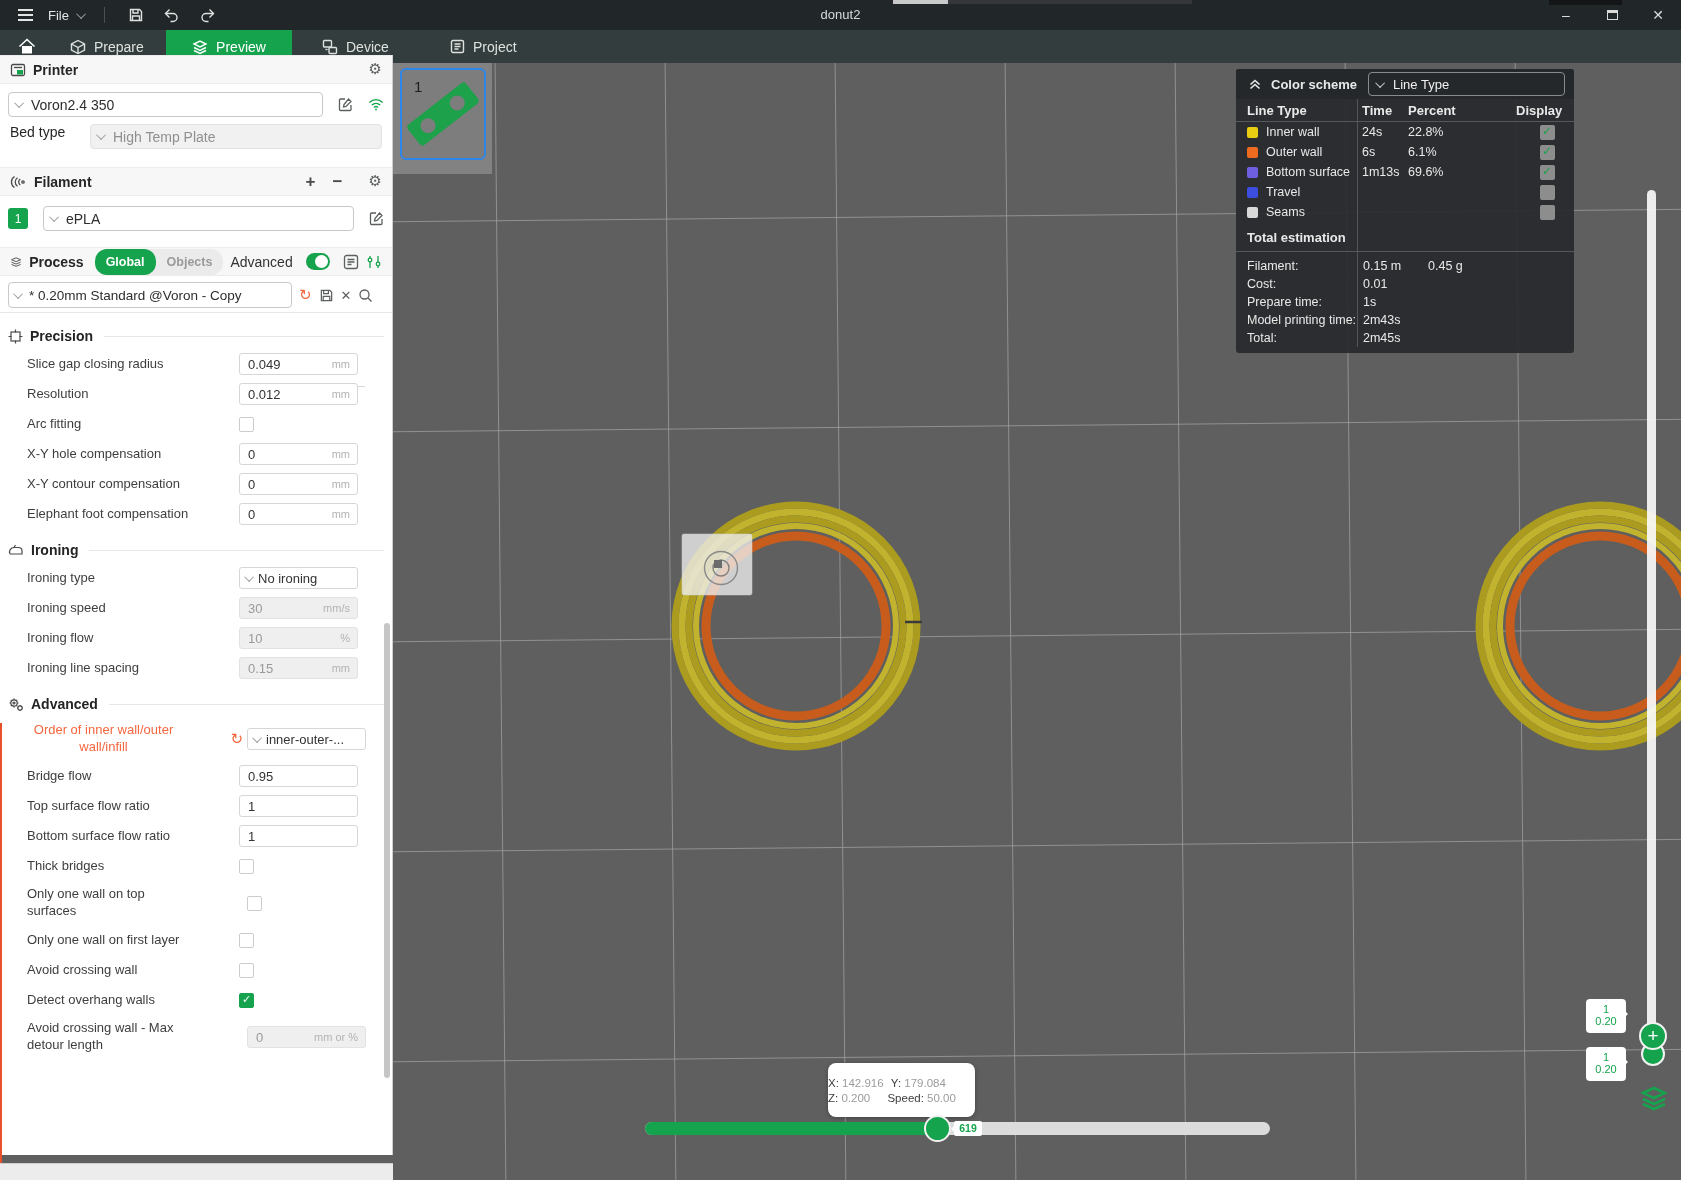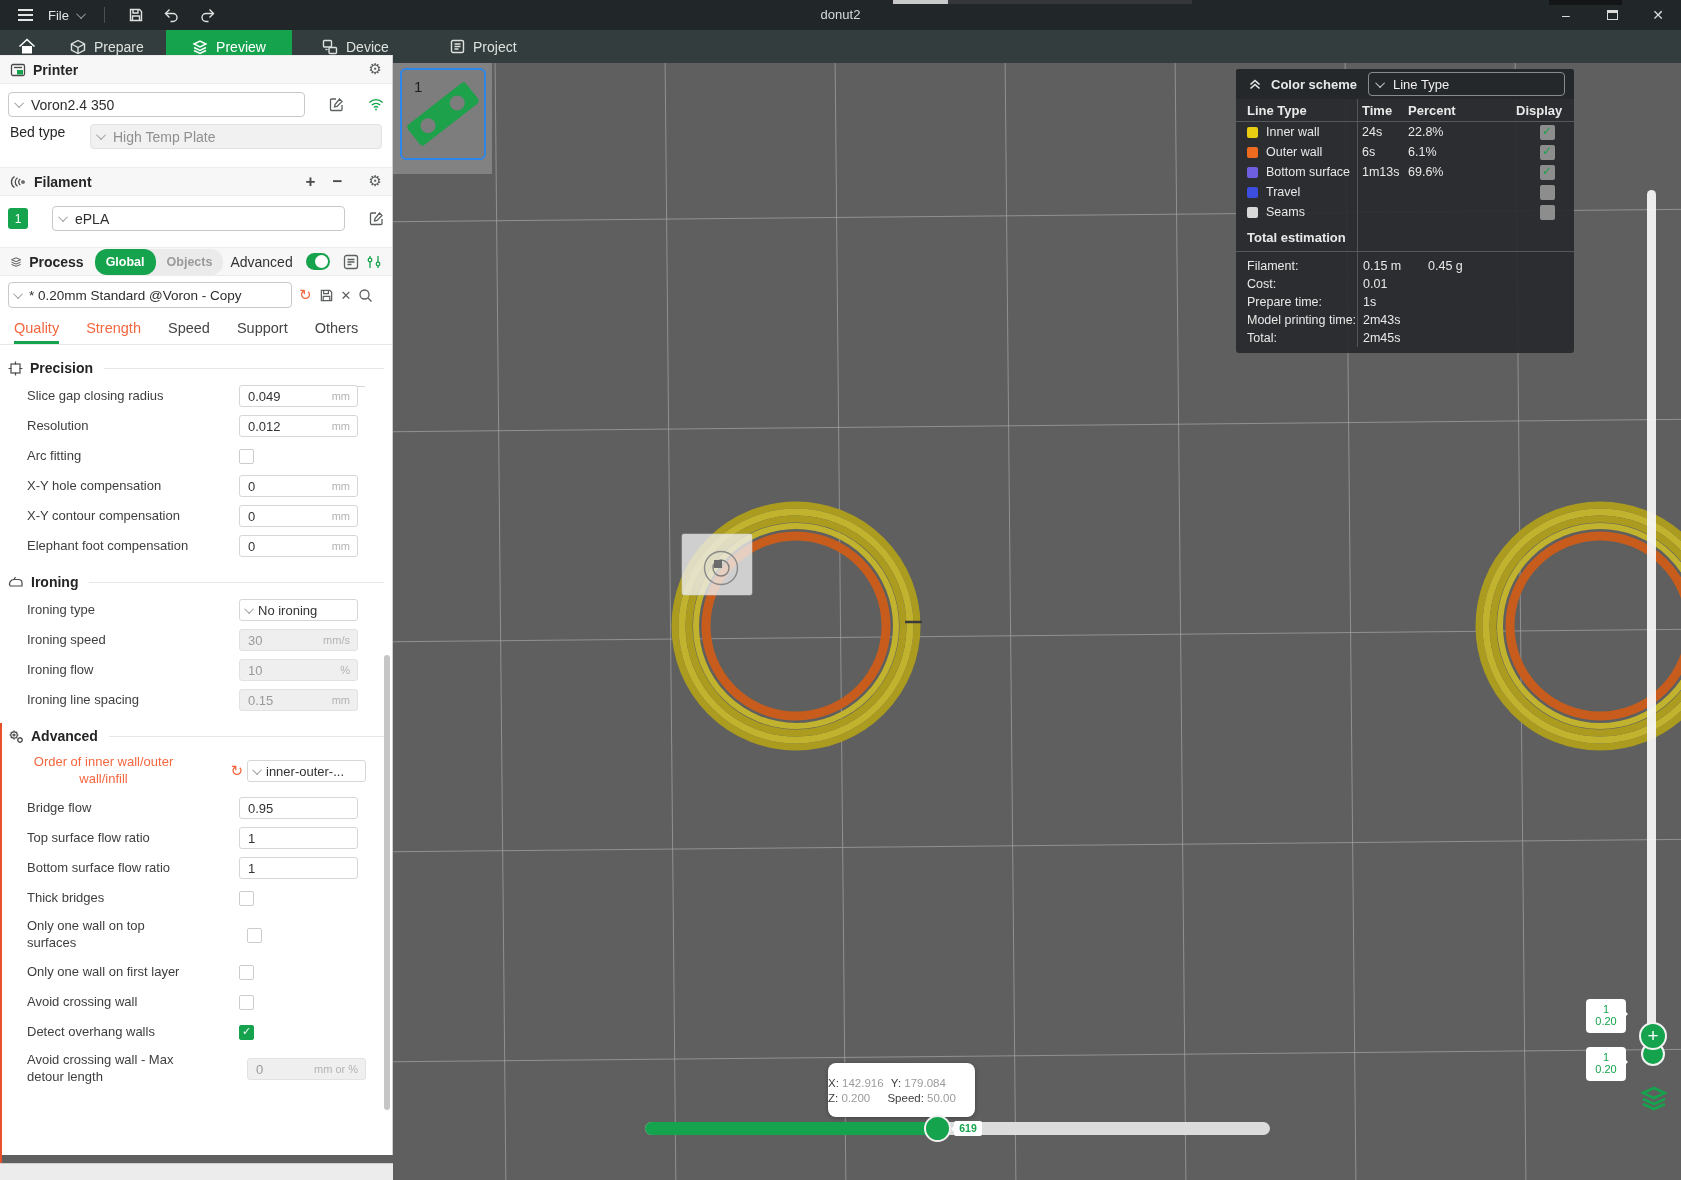--- a/index.html
+++ b/index.html
@@ -37,21 +37,21 @@
   .slice-btn { position:absolute; left:1458px; top:33.5px; width:54px; height:26px; border-radius:13px; background:#78817d; color:#aeb5b1; font-size:14px; display:flex; align-items:center; justify-content:center; }
   .print-chev { position:absolute; left:1545px; top:33.5px; width:24px; height:26px; border-radius:13px 0 0 13px; background:#16a34d; display:flex; align-items:center; justify-content:center; }
   .print-chev .chev { border-color:#fff; transform:rotate(-45deg); margin-top:-3px; }
   .print-btn { position:absolute; left:1570px; top:33.5px; width:70px; height:26px; border-radius:0 13px 13px 0; background:#16a34d; color:#fff; font-size:15px; display:flex; align-items:center; justify-content:center; }
 
   
   .leftpanel { position:absolute; left:0; top:55px; width:393px; height:1100px; background:#fff; border-right:1px solid #cfcfcf; }
   .phead { height:29px; background:#f7f7f7; border-top:1px solid #ececec; border-bottom:1px solid #ececec; display:flex; align-items:center; gap:7px; padding:0 10px; font-size:14px; font-weight:bold; color:#262626; }
   .phead .spacer { flex:1; }
   .gear { font-family:"DejaVu Sans",sans-serif; font-size:15px; color:#5b5f5d; line-height:1; }
-  .selrow { display:flex; align-items:center; gap:24px; padding:8px 8px 4px 8px; }
+  .selrow { display:flex; align-items:center; gap:15px; padding:8px 8px 4px 8px; }
   .selbox { height:25px; border:1px solid #c9c9c9; border-radius:4px; background:#fff; display:flex; align-items:center; gap:7px; padding:0 8px; font-size:14px; color:#2e2e2e; flex:1; }
   .selbox.gray { background:#f1f1f1; border-color:#e2e2e2; color:#8f8f8f; }
   .bedrow { display:flex; align-items:flex-start; padding:3px 10px 6px 10px; gap:8px; }
   .bedlabel { font-size:14px; color:#262626; width:72px; }
   .fil-badge { width:20px; height:21px; background:#16a34d; color:#fff; font-size:12px; border-radius:3px; display:flex; align-items:center; justify-content:center; }
   .plusminus { font-size:17px; color:#4a4a4a; width:20px; text-align:center; }
   .pill-wrap { display:flex; background:#ebebeb; border-radius:12px; margin-left:4px; }
   .pill { font-size:12.5px; padding:6px 11px; border-radius:12px; color:#9a9a9a; }
   .pill.on { background:#16a34d; color:#fff; }
   .advlabel { font-size:14px; font-weight:normal; color:#333; margin-left:auto; }
@@ -524,27 +524,20 @@
         </svg>
     </span>
     <span style="color:#5b5f5d;font-size:13px;">✕</span>
     <span class="miniico">
       <svg class="icon" width="15" height="15" viewBox="0 0 15 15">
           <circle cx="6.5" cy="6.5" r="4.5"></circle>
           <path d="M10 10 L13.5 13.5"></path>
         </svg>
     </span>
   </div>
-  <div class="tabs">
-    <span class="tab orange active">Quality</span>
-    <span class="tab orange">Strength</span>
-    <span class="tab">Speed</span>
-    <span class="tab">Support</span>
-    <span class="tab">Others</span>
-  </div>
   <div class="tabs-divider"></div>
   <div class="scroll-artifact"></div>
 
   <div class="settings">
 
     <div class="sec-header">
       <svg class="icon" width="15" height="15" viewBox="0 0 15 15">
           <rect x="3" y="3" width="9" height="9"></rect>
           <path d="M7.5 0.5 v3 M7.5 11.5 v3 M0.5 7.5 h3 M11.5 7.5 h3"></path>
         </svg>

